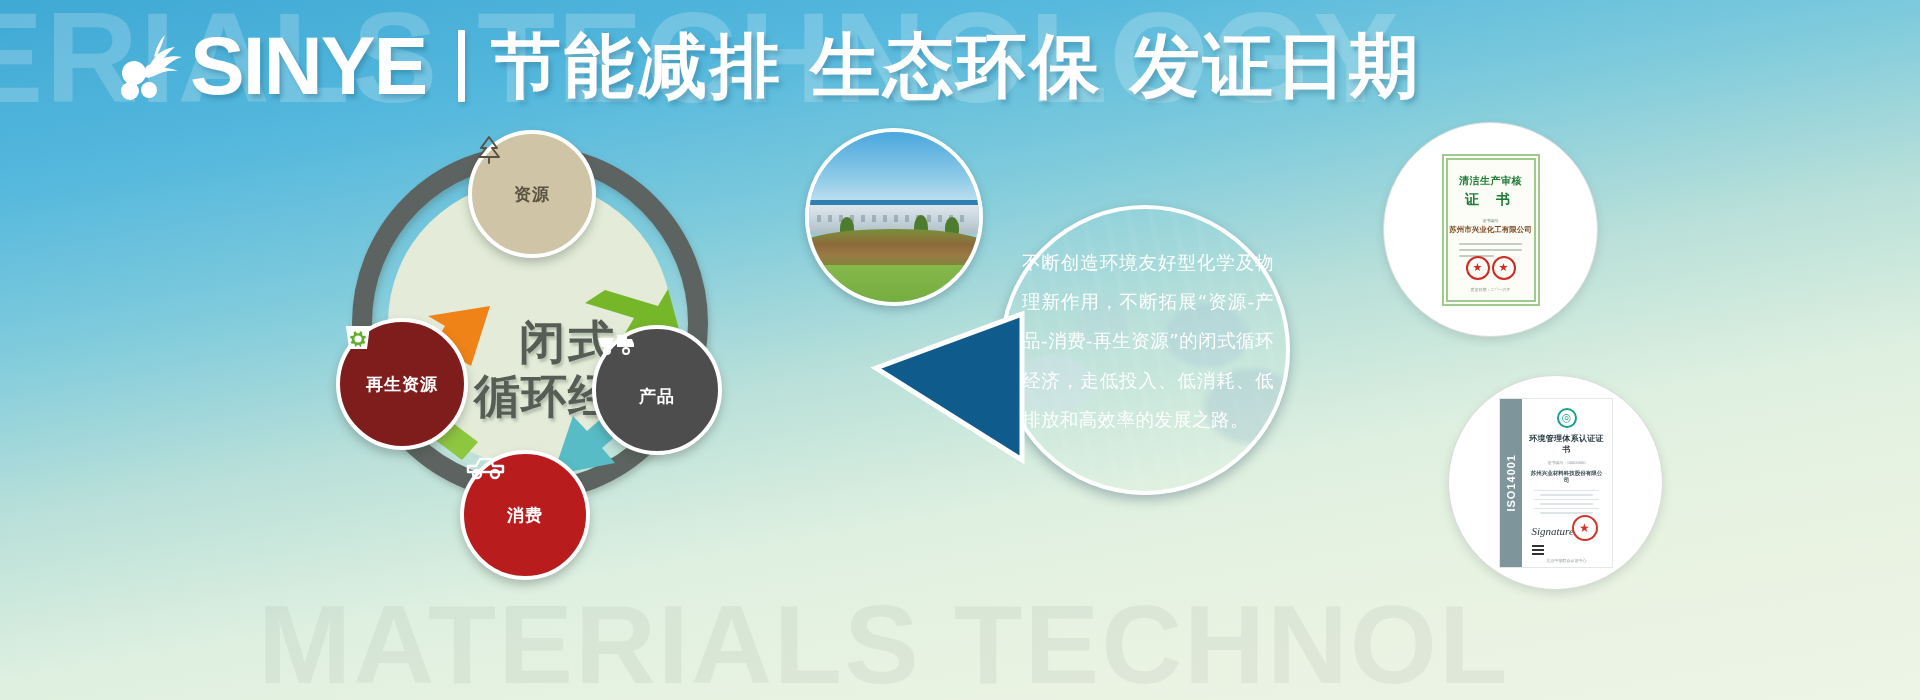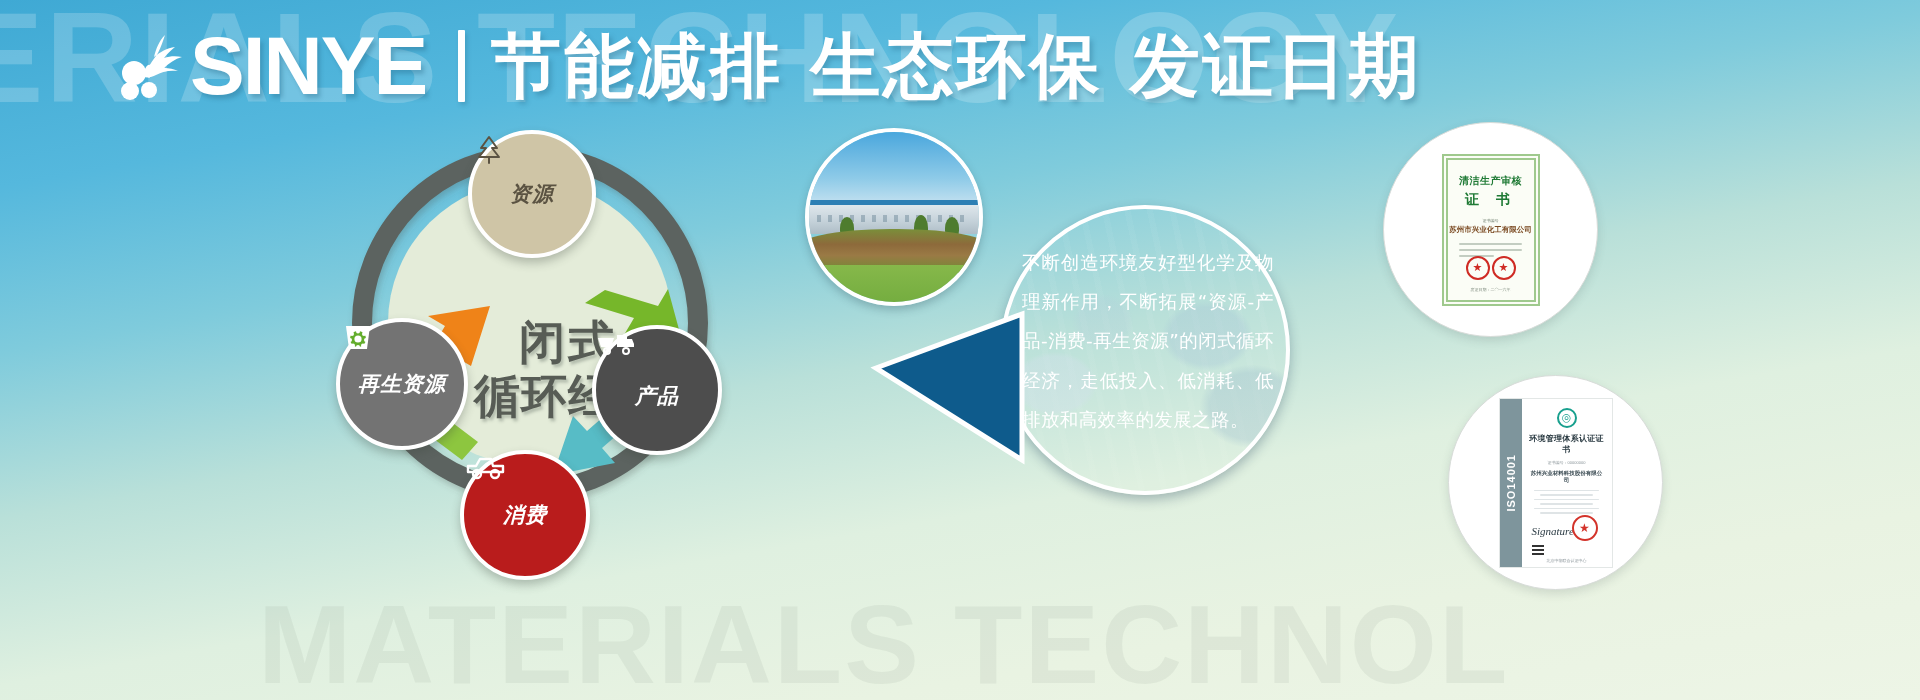--- a/index.html
+++ b/index.html
@@ -74,32 +74,31 @@
     position: absolute;
     border-radius: 50%;
     border: 4px solid #ffffff;
     display: flex; flex-direction: column;
     align-items: center; justify-content: center;
     box-shadow: 0 5px 10px rgba(60,70,60,0.30);
     z-index: 3;
   }
   .node .n-icon { margin-bottom: 2px; }
   .node .n-label {
-    font-size: 21px; font-weight: 600; letter-spacing: 1px;
+    font-size: 17px; font-weight: 600; letter-spacing: 1px;
     font-family: "DejaVu Sans", "Liberation Sans", sans-serif;
     line-height: 1;
-    font-style: italic;
   }
   .node-resource   { width: 128px; height: 128px; left: 128px; top: 0px;   background: #cfc5a6; }
   .node-resource .n-label { color: #5b5342; }
   .node-product    { width: 130px; height: 130px; left: 252px; top: 195px; background: #4d4d4d; }
   .node-product .n-label { color: #ffffff; margin-top: 12px; }
   .node-consume    { width: 130px; height: 130px; left: 120px; top: 320px; background: #b91c1c; align-items: center; }
   .node-consume .n-label { color: #ffffff; }
-  .node-recycle    { width: 132px; height: 132px; left: -4px;  top: 188px; background: #737373; }
+  .node-recycle    { width: 132px; height: 132px; left: -4px;  top: 188px; background: #7f1d1d; }
   .node-recycle .n-label { color: #ffffff; }
 
   .cycle-center {
     position: absolute;
     left: 118px; top: 185px;
     width: 220px; text-align: center;
     z-index: 2;
     font-family: "DejaVu Sans", "Liberation Sans", sans-serif;
     color: #575c55;
     font-weight: 700;

